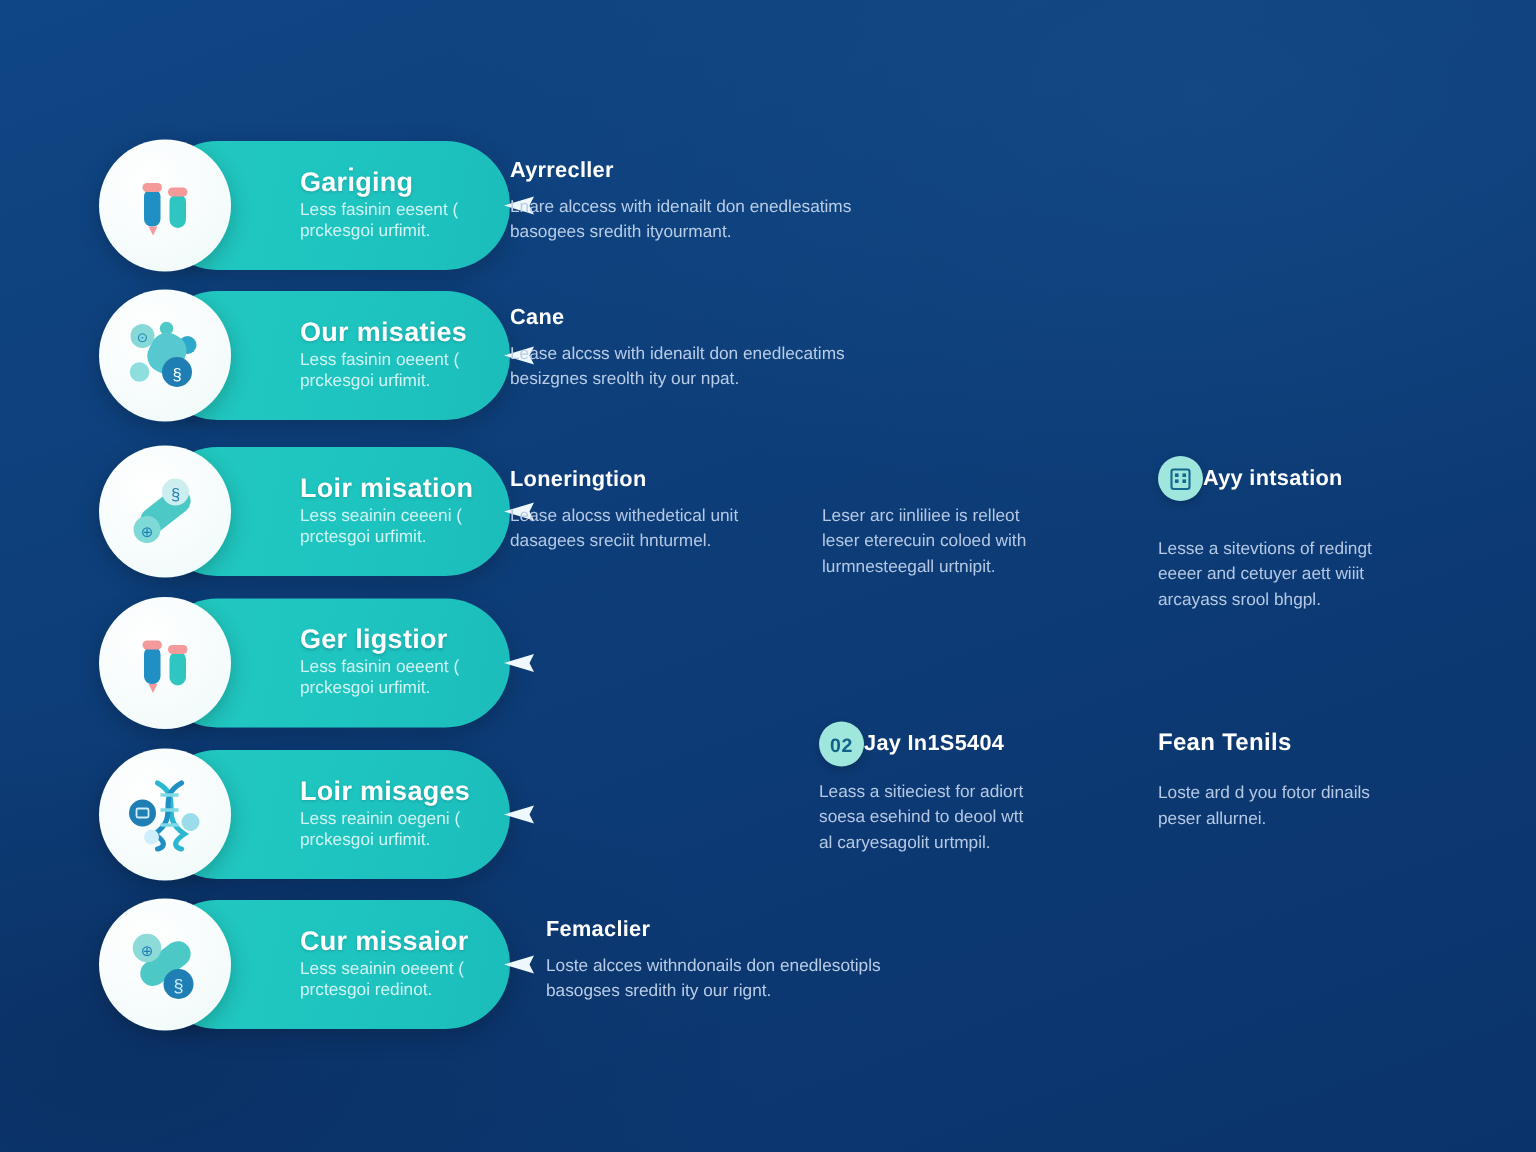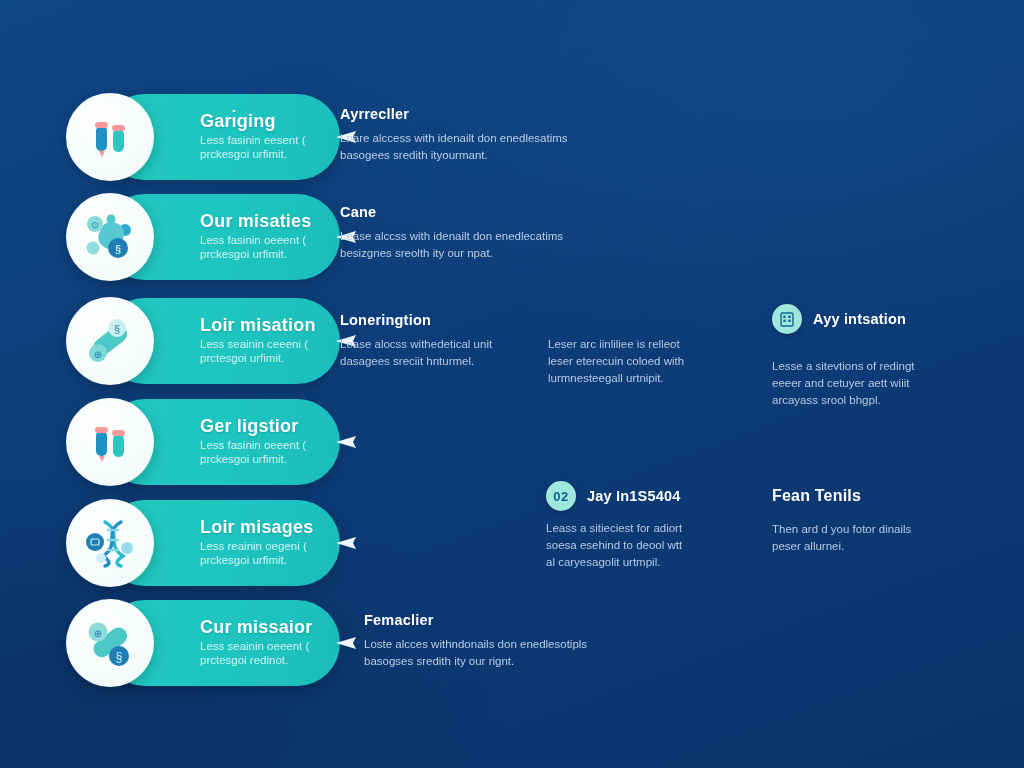--- a/index.html
+++ b/index.html
@@ -101,21 +101,20 @@
   .tb-body {
     font-size: 11.5px;
     color: #b9cde6;
     line-height: 17px;
   }
 
   
   .badge-head {
     display: flex;
     align-items: center;
-    gap: 11px;
     margin-bottom: 9px;
   }
 
   .badge-circle {
     width: 30px;
     height: 30px;
     border-radius: 50%;
     background: #9fe6dc;
     display: flex;
     align-items: center;
@@ -318,21 +317,21 @@
       <div class="badge-label">Jay In1S5404</div>
     </div>
     <div class="col-body">Leass a sitieciest for adiort</div>
     <div class="col-body">soesa esehind to deool wtt</div>
     <div class="col-body">al caryesagolit urtmpil.</div>
   </div>
 
   <div class="text-block" style="left:772px; top:487px; width:200px;">
     <div class="plain-head">Fean Tenils</div>
     <div style="margin-top:16px;">
-      <div class="col-body">Then ard d you fotor dinails</div>
+      <div class="col-body">Loste ard d you fotor dinails</div>
       <div class="col-body">peser allurnei.</div>
     </div>
   </div>
 
   <div class="pill-row" style="top:600px;">
     <div class="pill">
       <div class="pill-icon">
         <svg width="58" height="58" viewBox="0 0 58 58">
           <rect x="10" y="20" width="38" height="17" rx="8.5" transform="rotate(-38 29 28)" fill="#4cc9c6"></rect>
           <circle cx="17" cy="18" r="9.5" fill="#8ddbd8"></circle>

